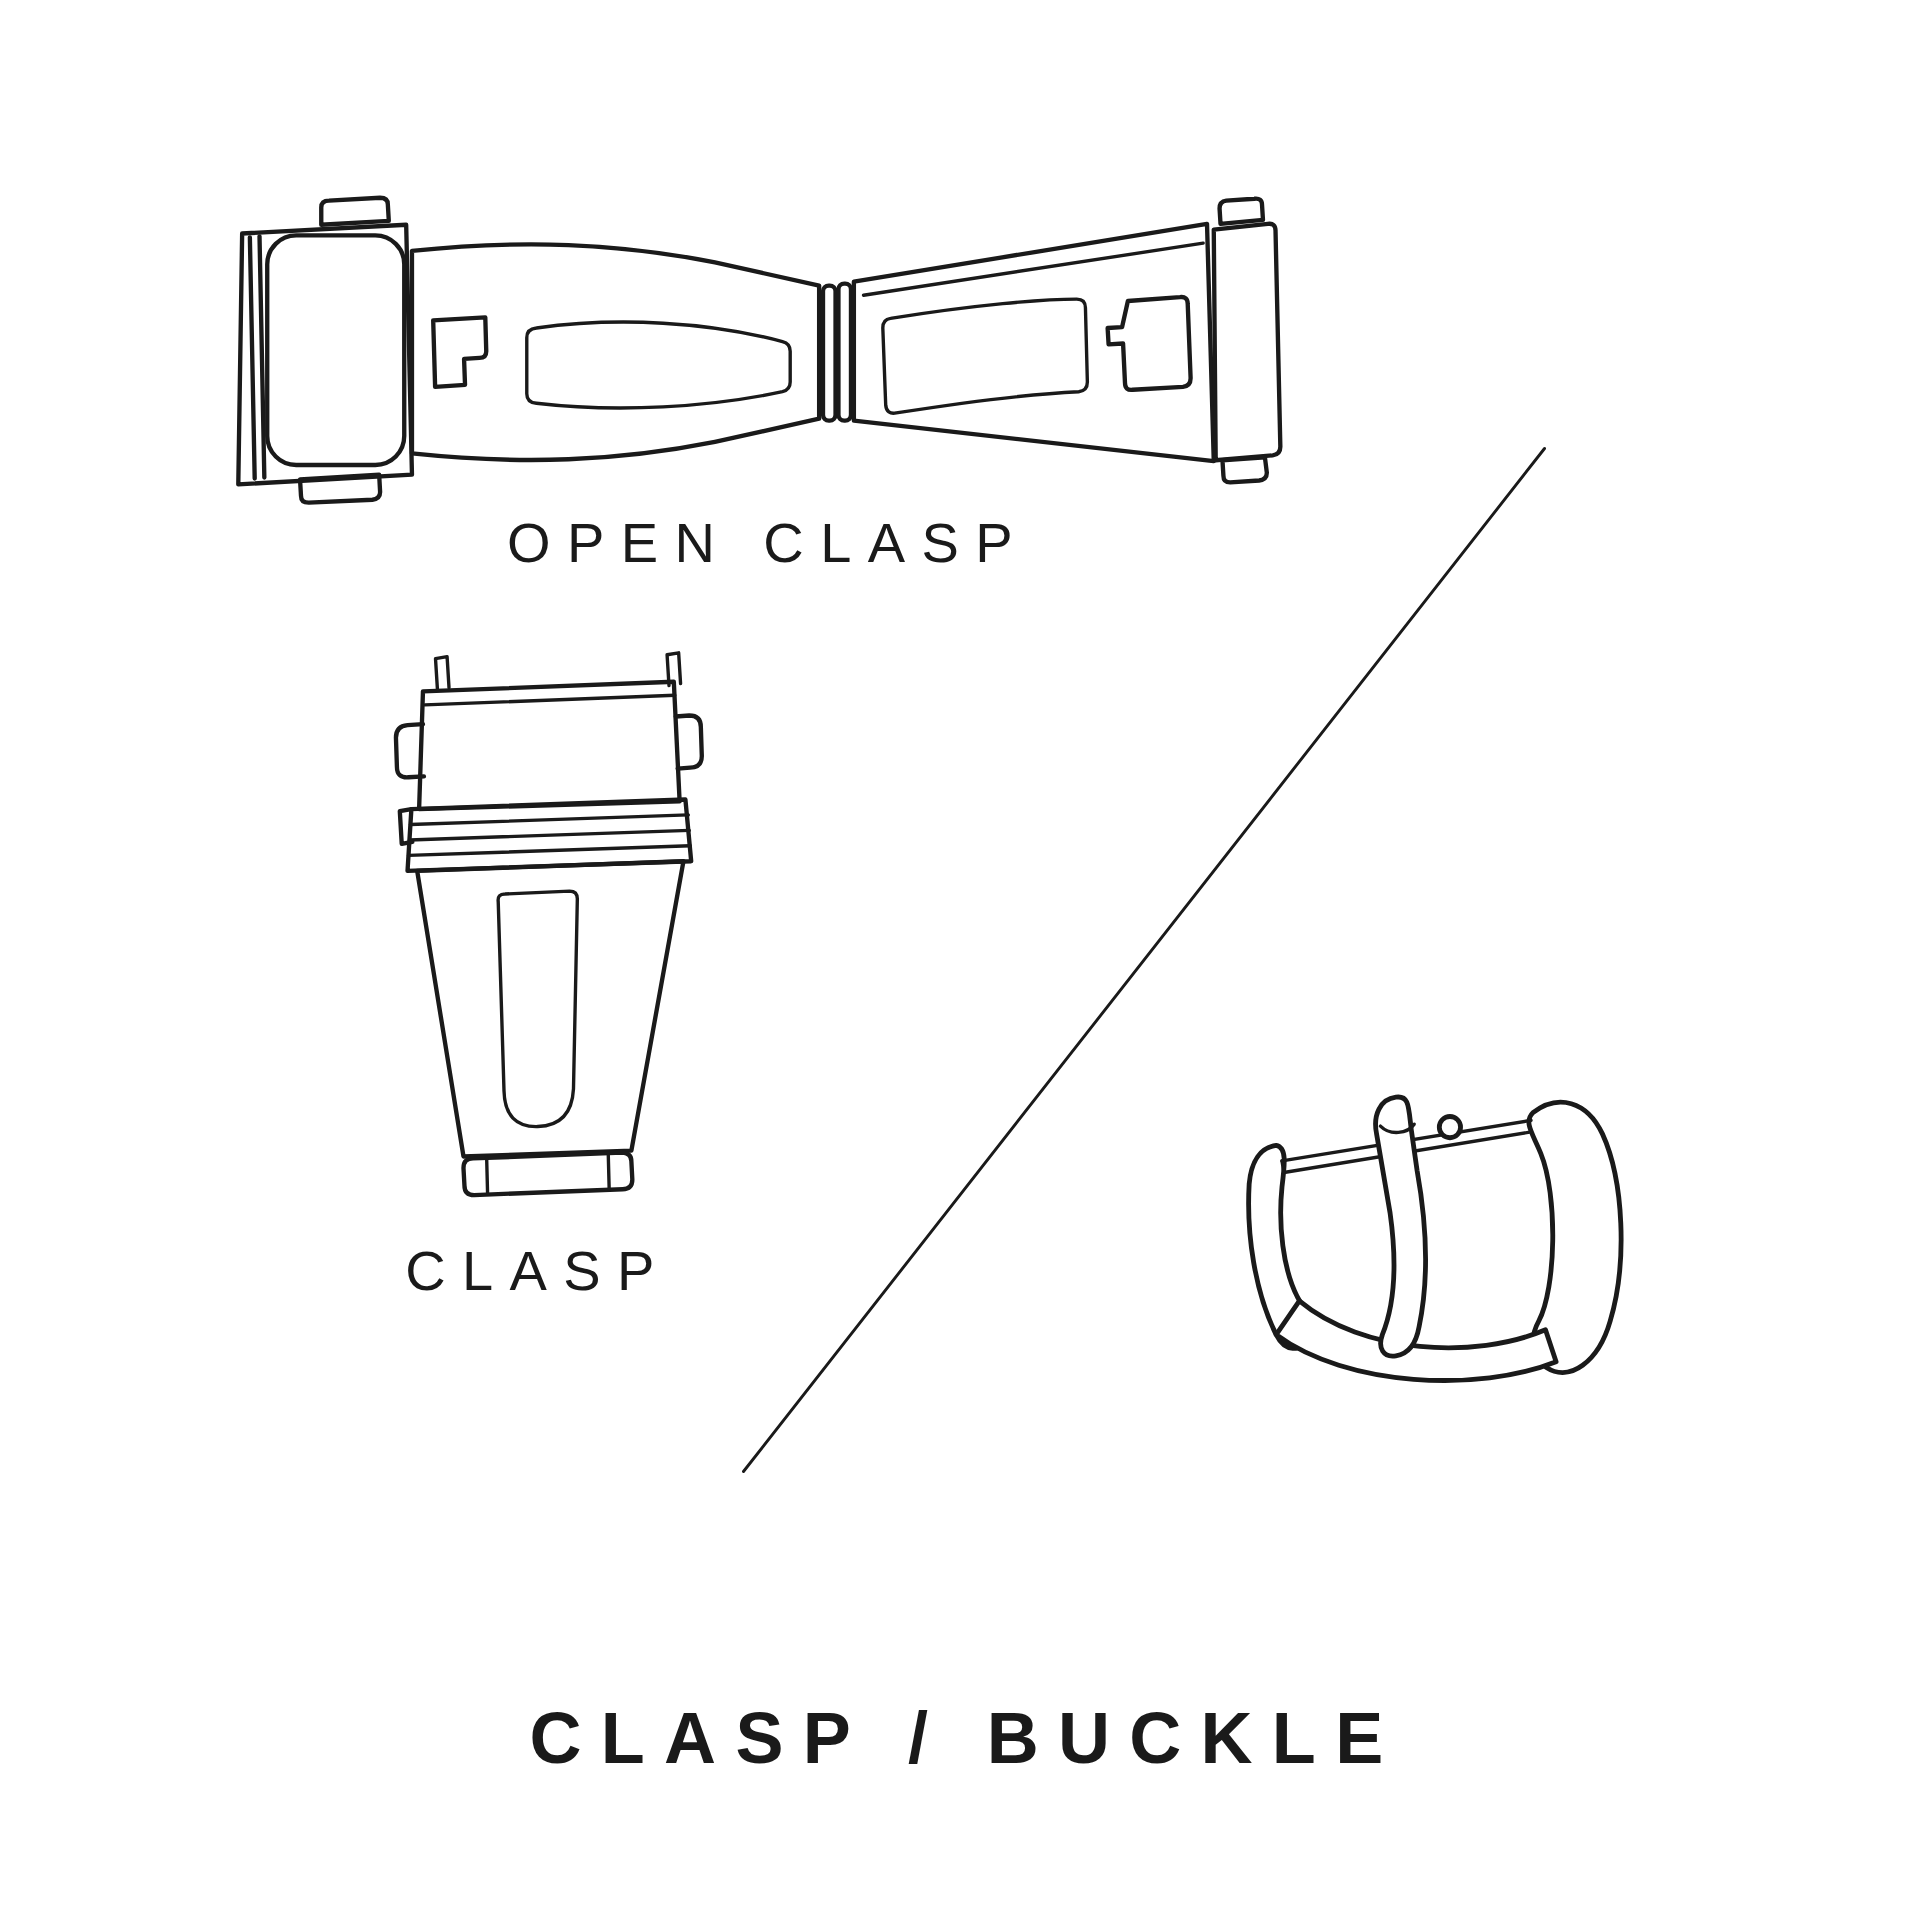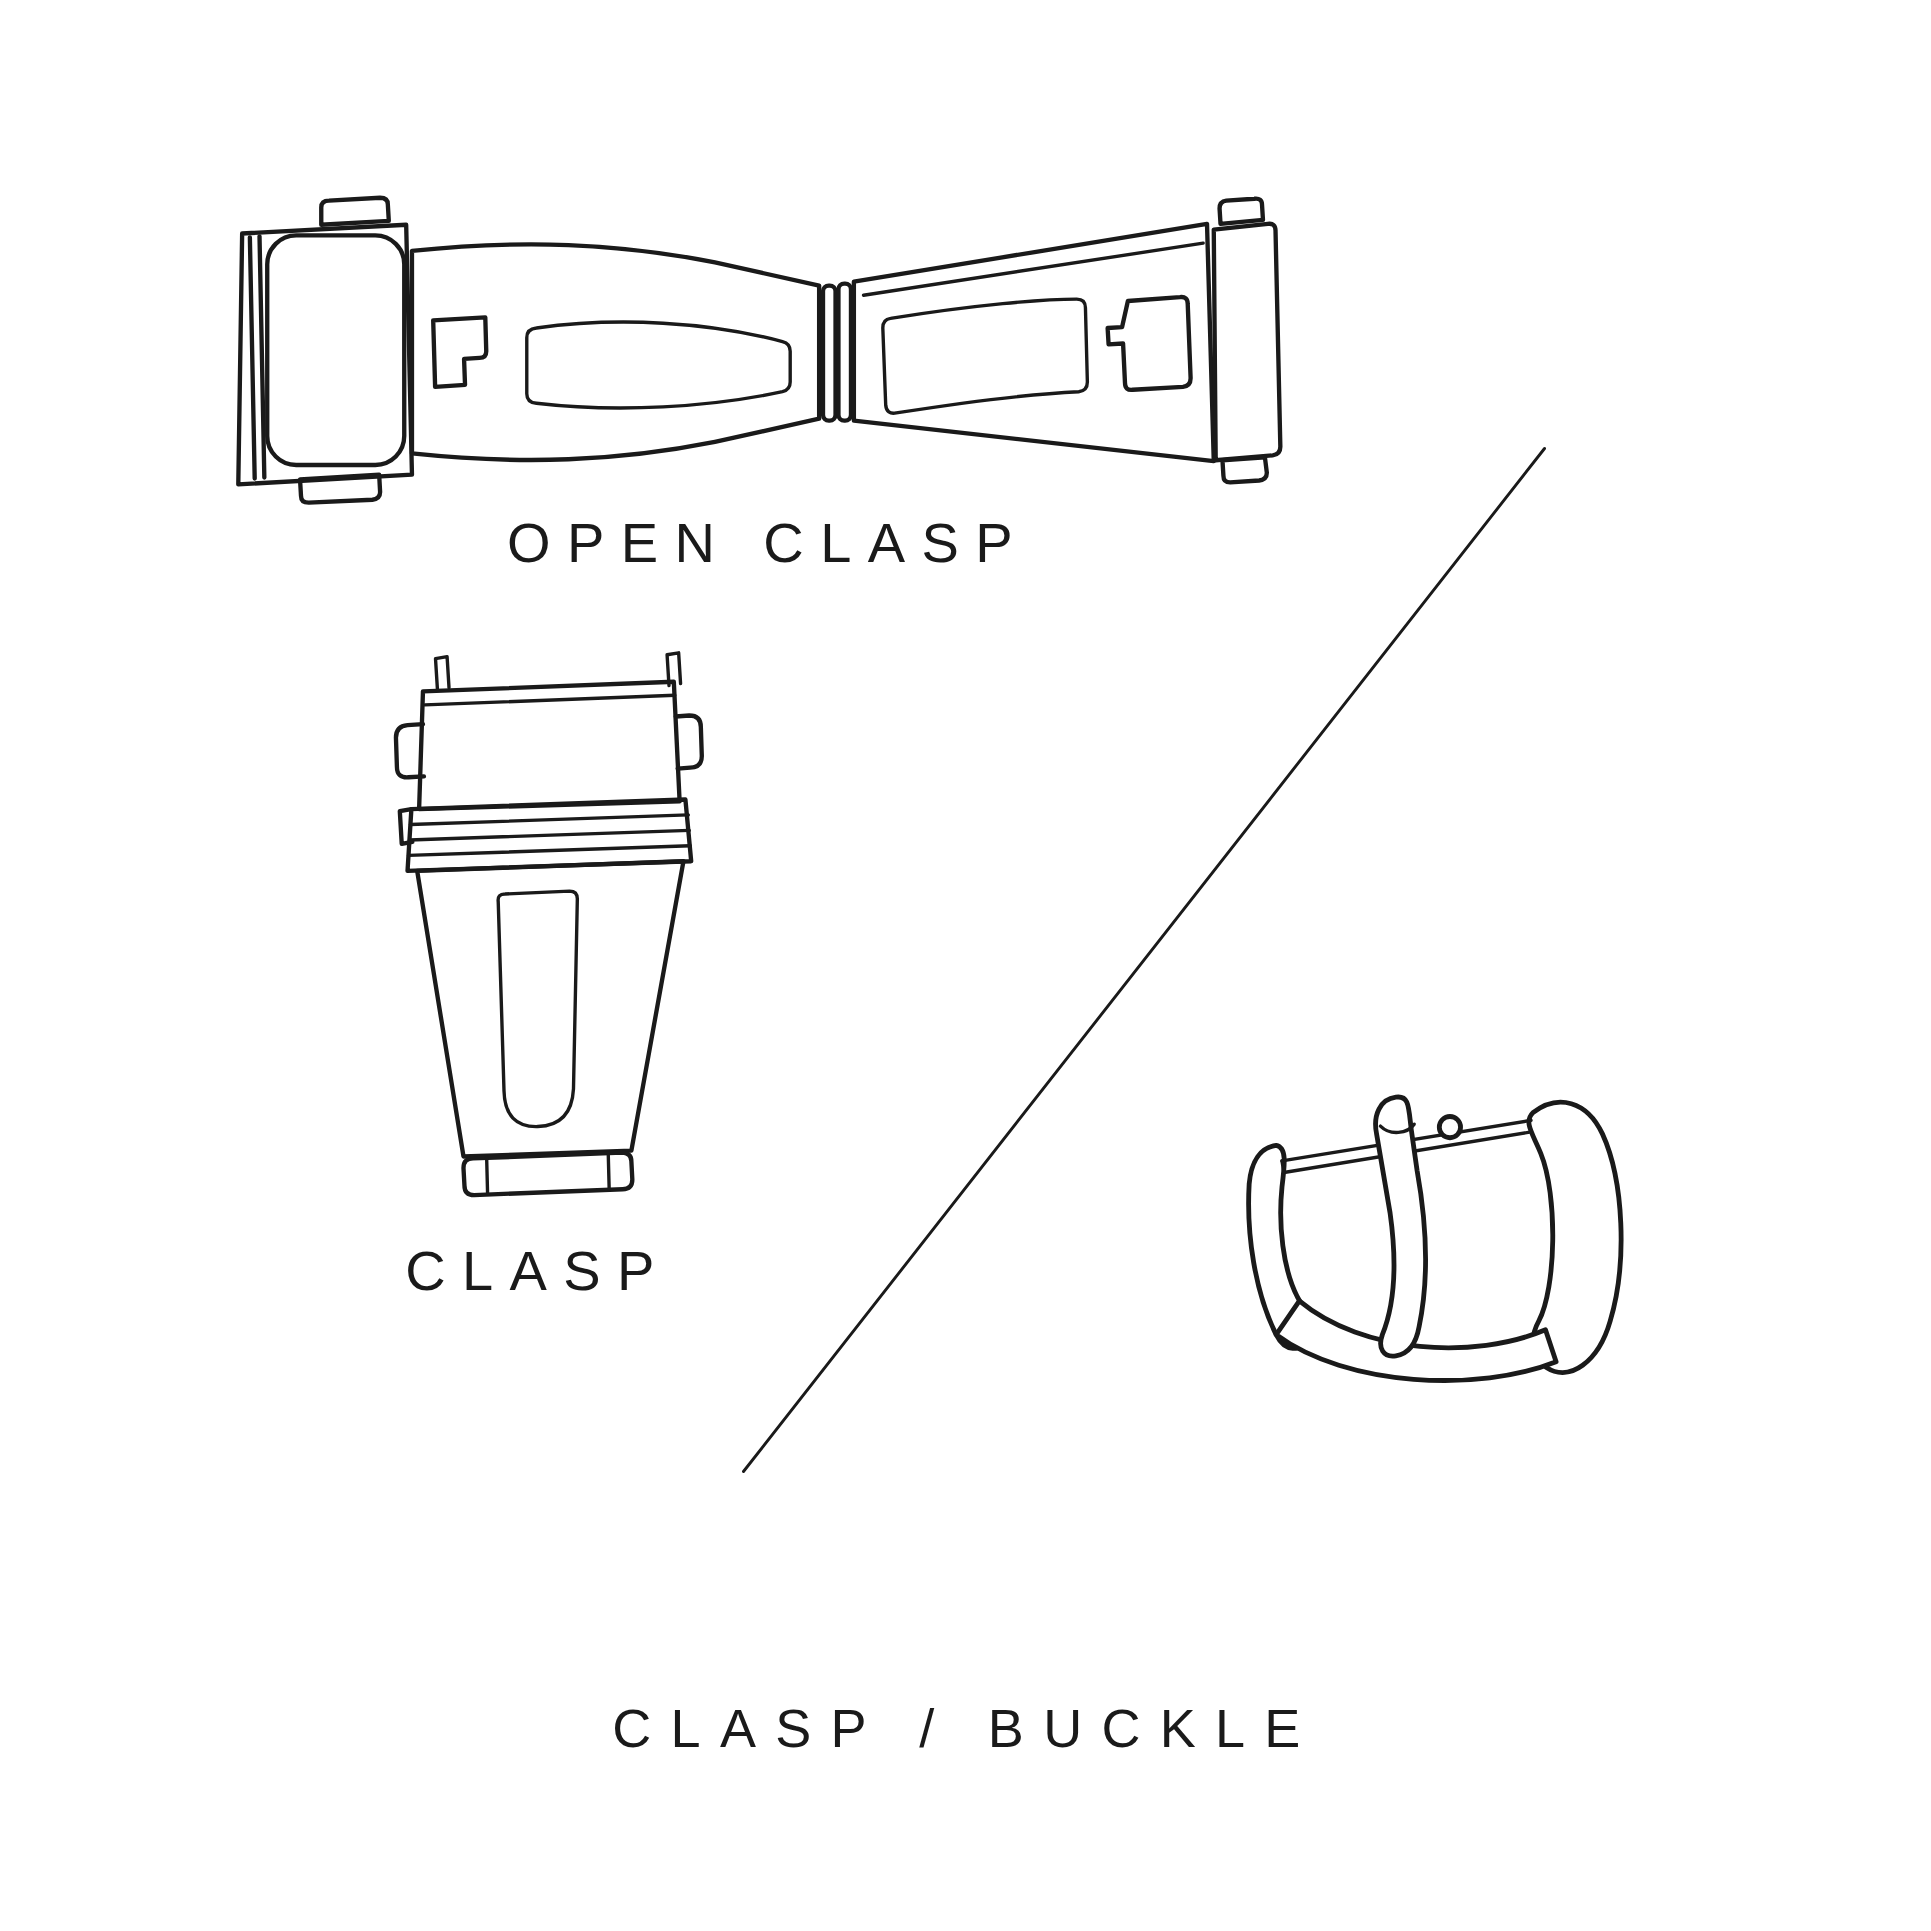--- a/index.html
+++ b/index.html
@@ -18,22 +18,22 @@
     transform: translateX(-50%);
     font-size: 56px;
     font-weight: 400;
     letter-spacing: 16.4px;
     white-space: nowrap;
     color: #1a1a1a;
   }
   .title {
     position: absolute;
     transform: translateX(-50%);
-    font-size: 54px;
-    font-weight: 400;
+    font-size: 72px;
+    font-weight: 700;
     letter-spacing: 19.3px;
     white-space: nowrap;
     color: #1a1a1a;
   }
   .open-clasp-illus   { left: 203px;  top: 164px;  width: 1130px; height: 357px; }
   .open-clasp-label   { left: 768px;  top: 510px; }
   .closed-clasp-illus { left: 367px;  top: 637px;  width: 357px;  height: 570px; }
   .closed-label       { left: 538px;  top: 1238px; }
   .divider-illus      { left: 729px;  top: 434px;  width: 830px;  height: 1052px; }
   .buckle-illus       { left: 1226px; top: 1072px; width: 444px;  height: 367px; }

